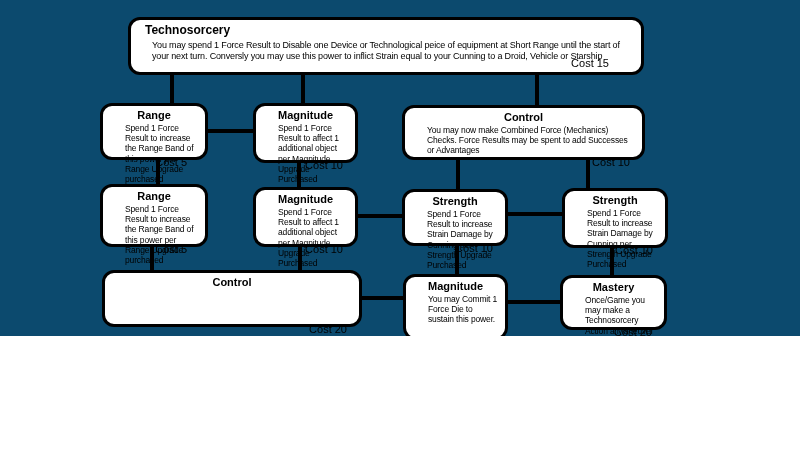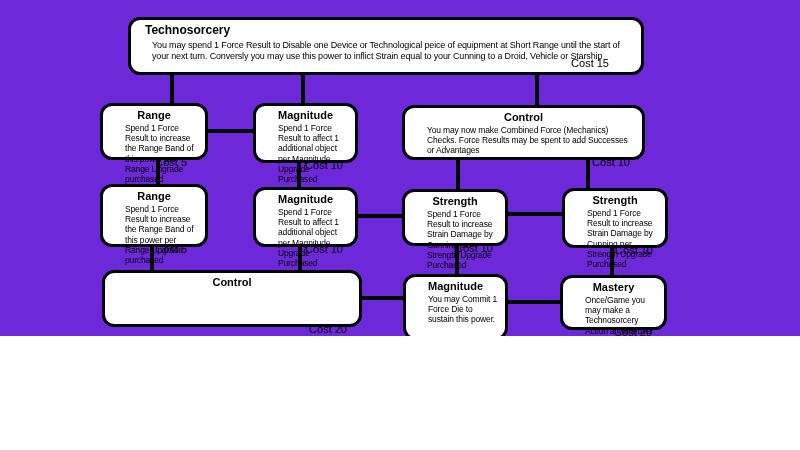--- a/index.html
+++ b/index.html
@@ -4,21 +4,21 @@
 <style>
   html, body {
     margin: 0;
     padding: 0;
     background: #ffffff;
   }
   #canvas {
     position: relative;
     width: 800px;
     height: 336px;
-    background: #6d28d9;
+    background: #0c4a6e;
     font-family: "Liberation Sans", sans-serif;
     color: #000000;
     overflow: hidden;
   }
   .node {
     position: absolute;
     box-sizing: border-box;
     background: #ffffff;
     border: 3px solid #000000;
     border-radius: 12px;

